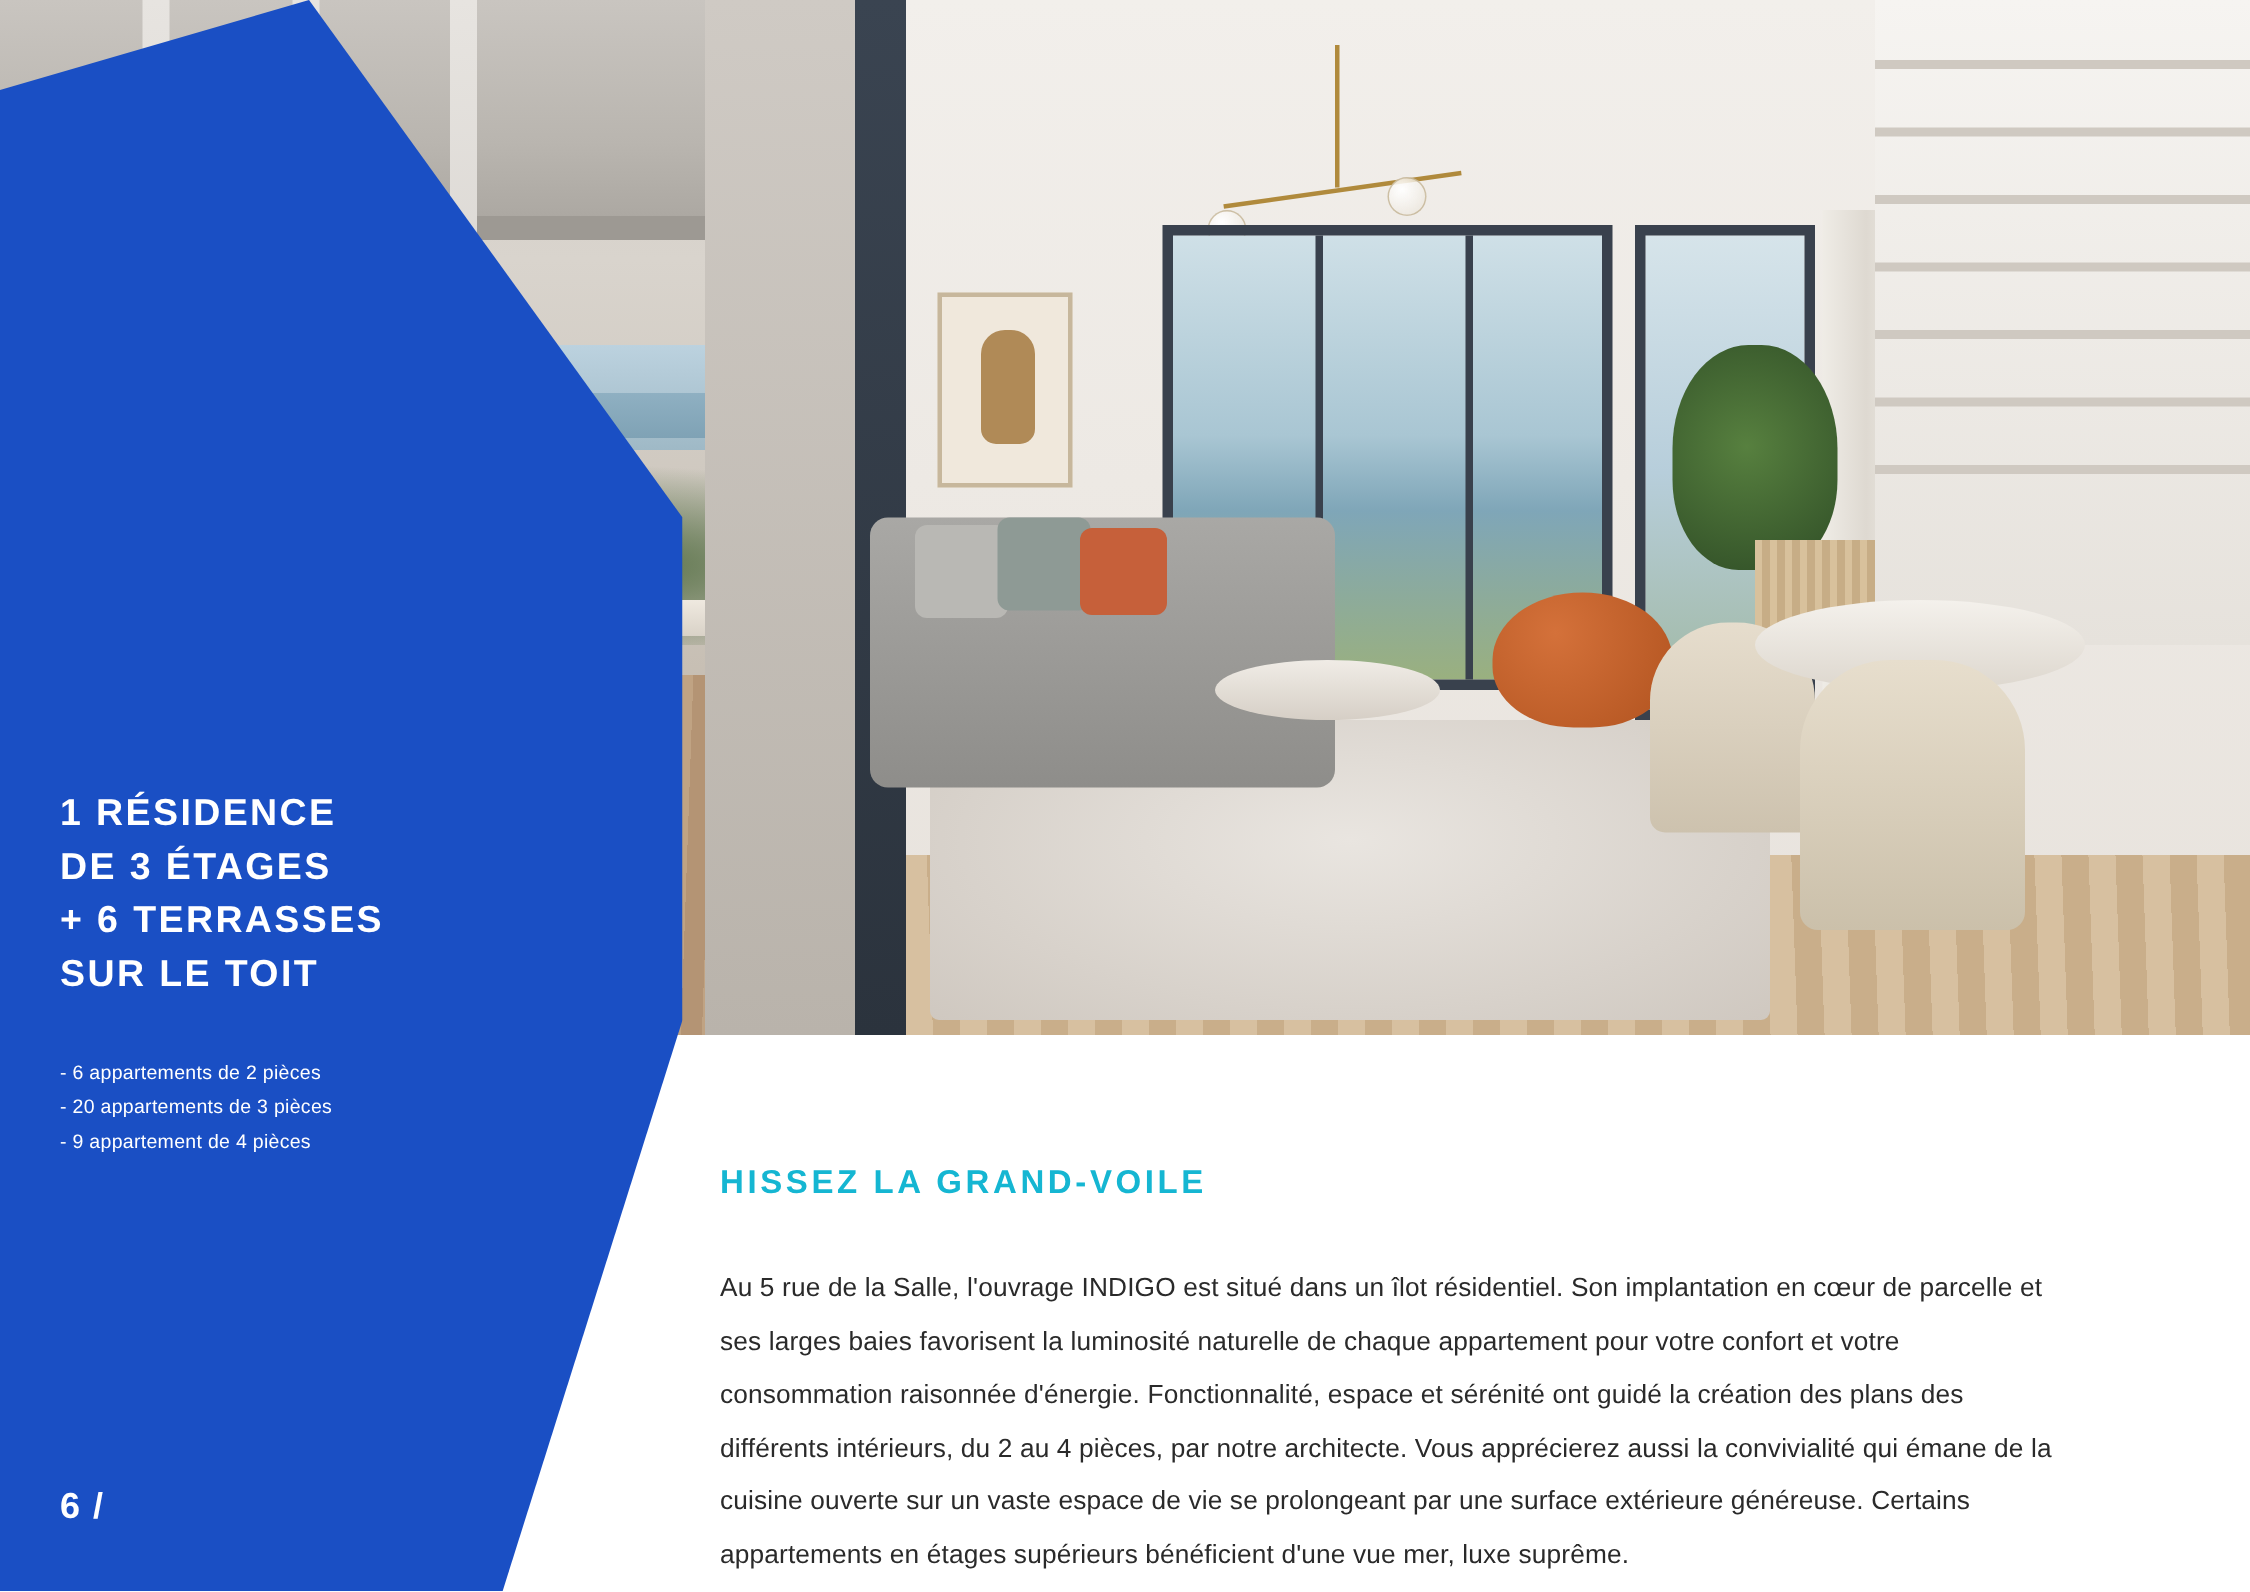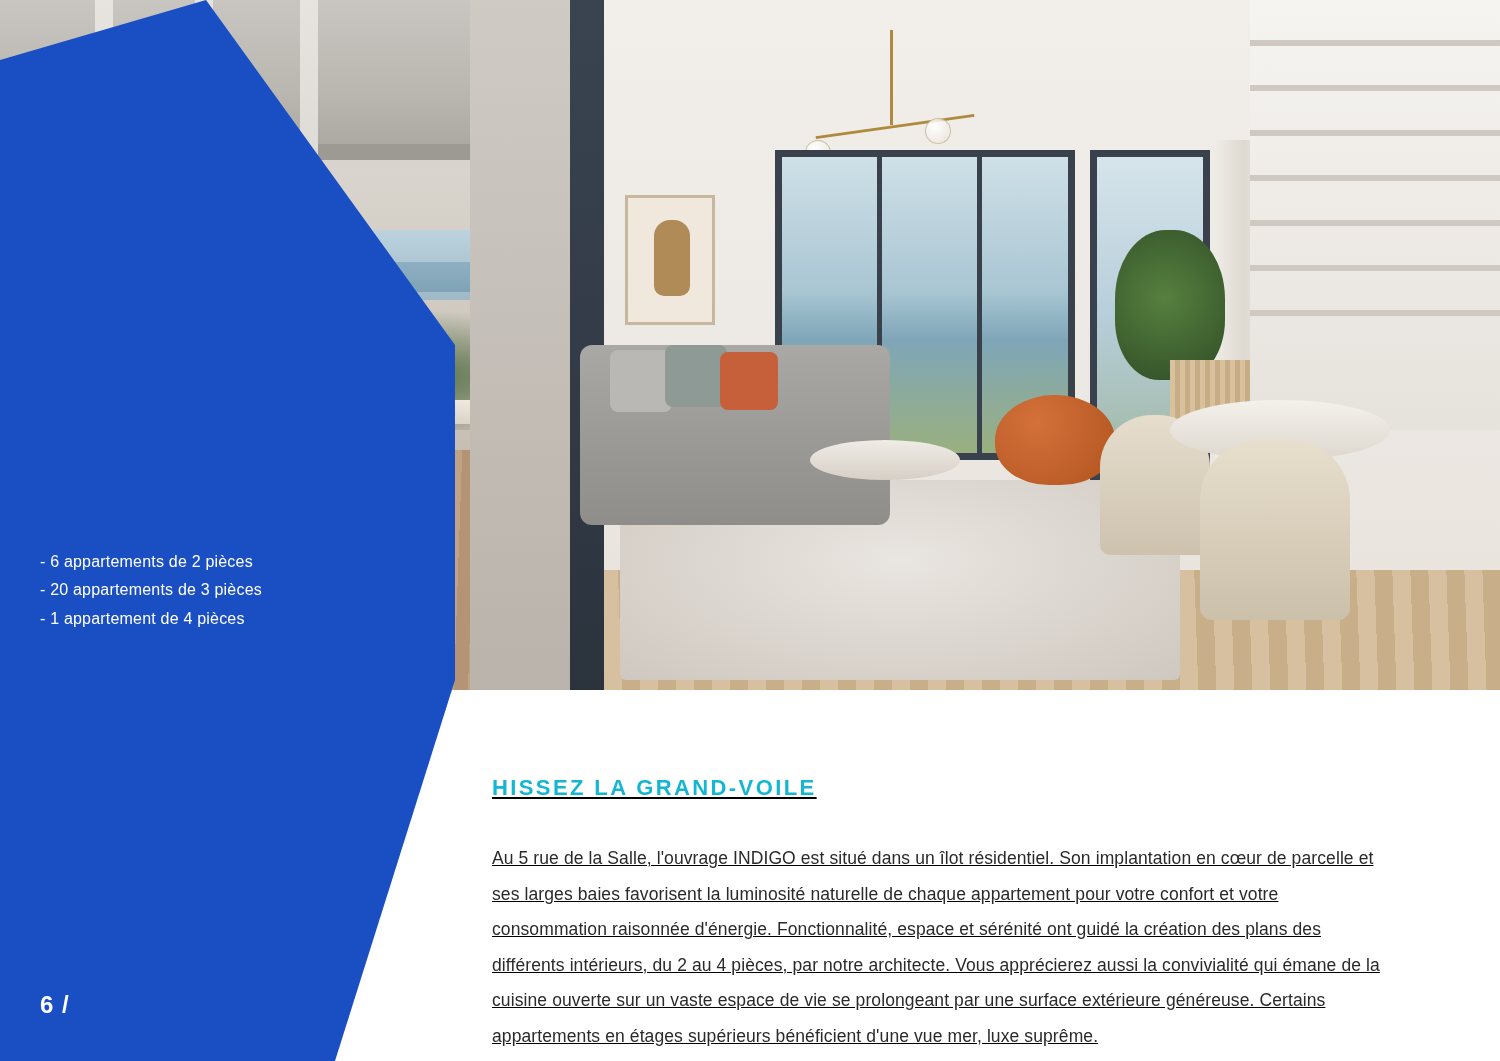--- a/index.html
+++ b/index.html
@@ -214,44 +214,43 @@
   }
   .blue-title {
     font-size: 25px;
     font-weight: 700;
     letter-spacing: 1.6px;
     line-height: 1.42;
     text-transform: uppercase;
     white-space: pre-line;
   }
   .blue-list {
-    margin-top: 23px;
-    font-size: 16px;
+    margin-top: 36px;
+    font-size: 13px;
     line-height: 1.78;
     font-weight: 400;
     letter-spacing: .2px;
   }
 
   .page-number {
     position:absolute;
     left:40px; bottom:42px;
     z-index:7;
     color:#ffffff;
     font-size:24px;
     font-weight:700;
     letter-spacing:1px;
   }
 
   
   .text-col {
     position:absolute;
-    left:492px; top:775px;
+    left:480px; top:775px;
     width:900px;
     z-index:4;
-    text-decoration:underline;
   }
   .section-title {
     color:#15b6d2;
     font-size:22px;
     font-weight:700;
     letter-spacing:2.4px;
     text-transform:uppercase;
     margin-bottom:40px;
   }
   .body-text {
@@ -335,24 +334,28 @@
       <div class="armchair"></div>
       <div class="dining"></div>
       <div class="bigchair"></div>
     </div>
 
   </div>
 
   <div class="blue-wedge"></div>
 
   <div class="blue-content">
+    <div class="blue-title">1 RÉSIDENCE
+DE 3 ÉTAGES
++ 6 TERRASSES
+SUR LE TOIT</div>
     <div class="blue-list">
       <div>- 6 appartements de 2 pièces</div>
       <div>- 20 appartements de 3 pièces</div>
-      <div>- 1 appartement de 4 pièces</div>
+      <div>- 9 appartement de 4 pièces</div>
     </div>
   </div>
 
   <div class="page-number">6 /</div>
 
   <div class="text-col">
     <div class="section-title">HISSEZ LA GRAND-VOILE</div>
     <div class="body-text">Au 5 rue de la Salle, l'ouvrage INDIGO est situé dans un îlot résidentiel. Son implantation en cœur de parcelle et ses larges baies favorisent la luminosité naturelle de chaque appartement pour votre confort et votre consommation raisonnée d'énergie. Fonctionnalité, espace et sérénité ont guidé la création des plans des différents intérieurs, du 2 au 4 pièces, par notre architecte. Vous apprécierez aussi la convivialité qui émane de la cuisine ouverte sur un vaste espace de vie se prolongeant par une surface extérieure généreuse. Certains appartements en étages supérieurs bénéficient d'une vue mer, luxe suprême.</div>
   </div>
 

